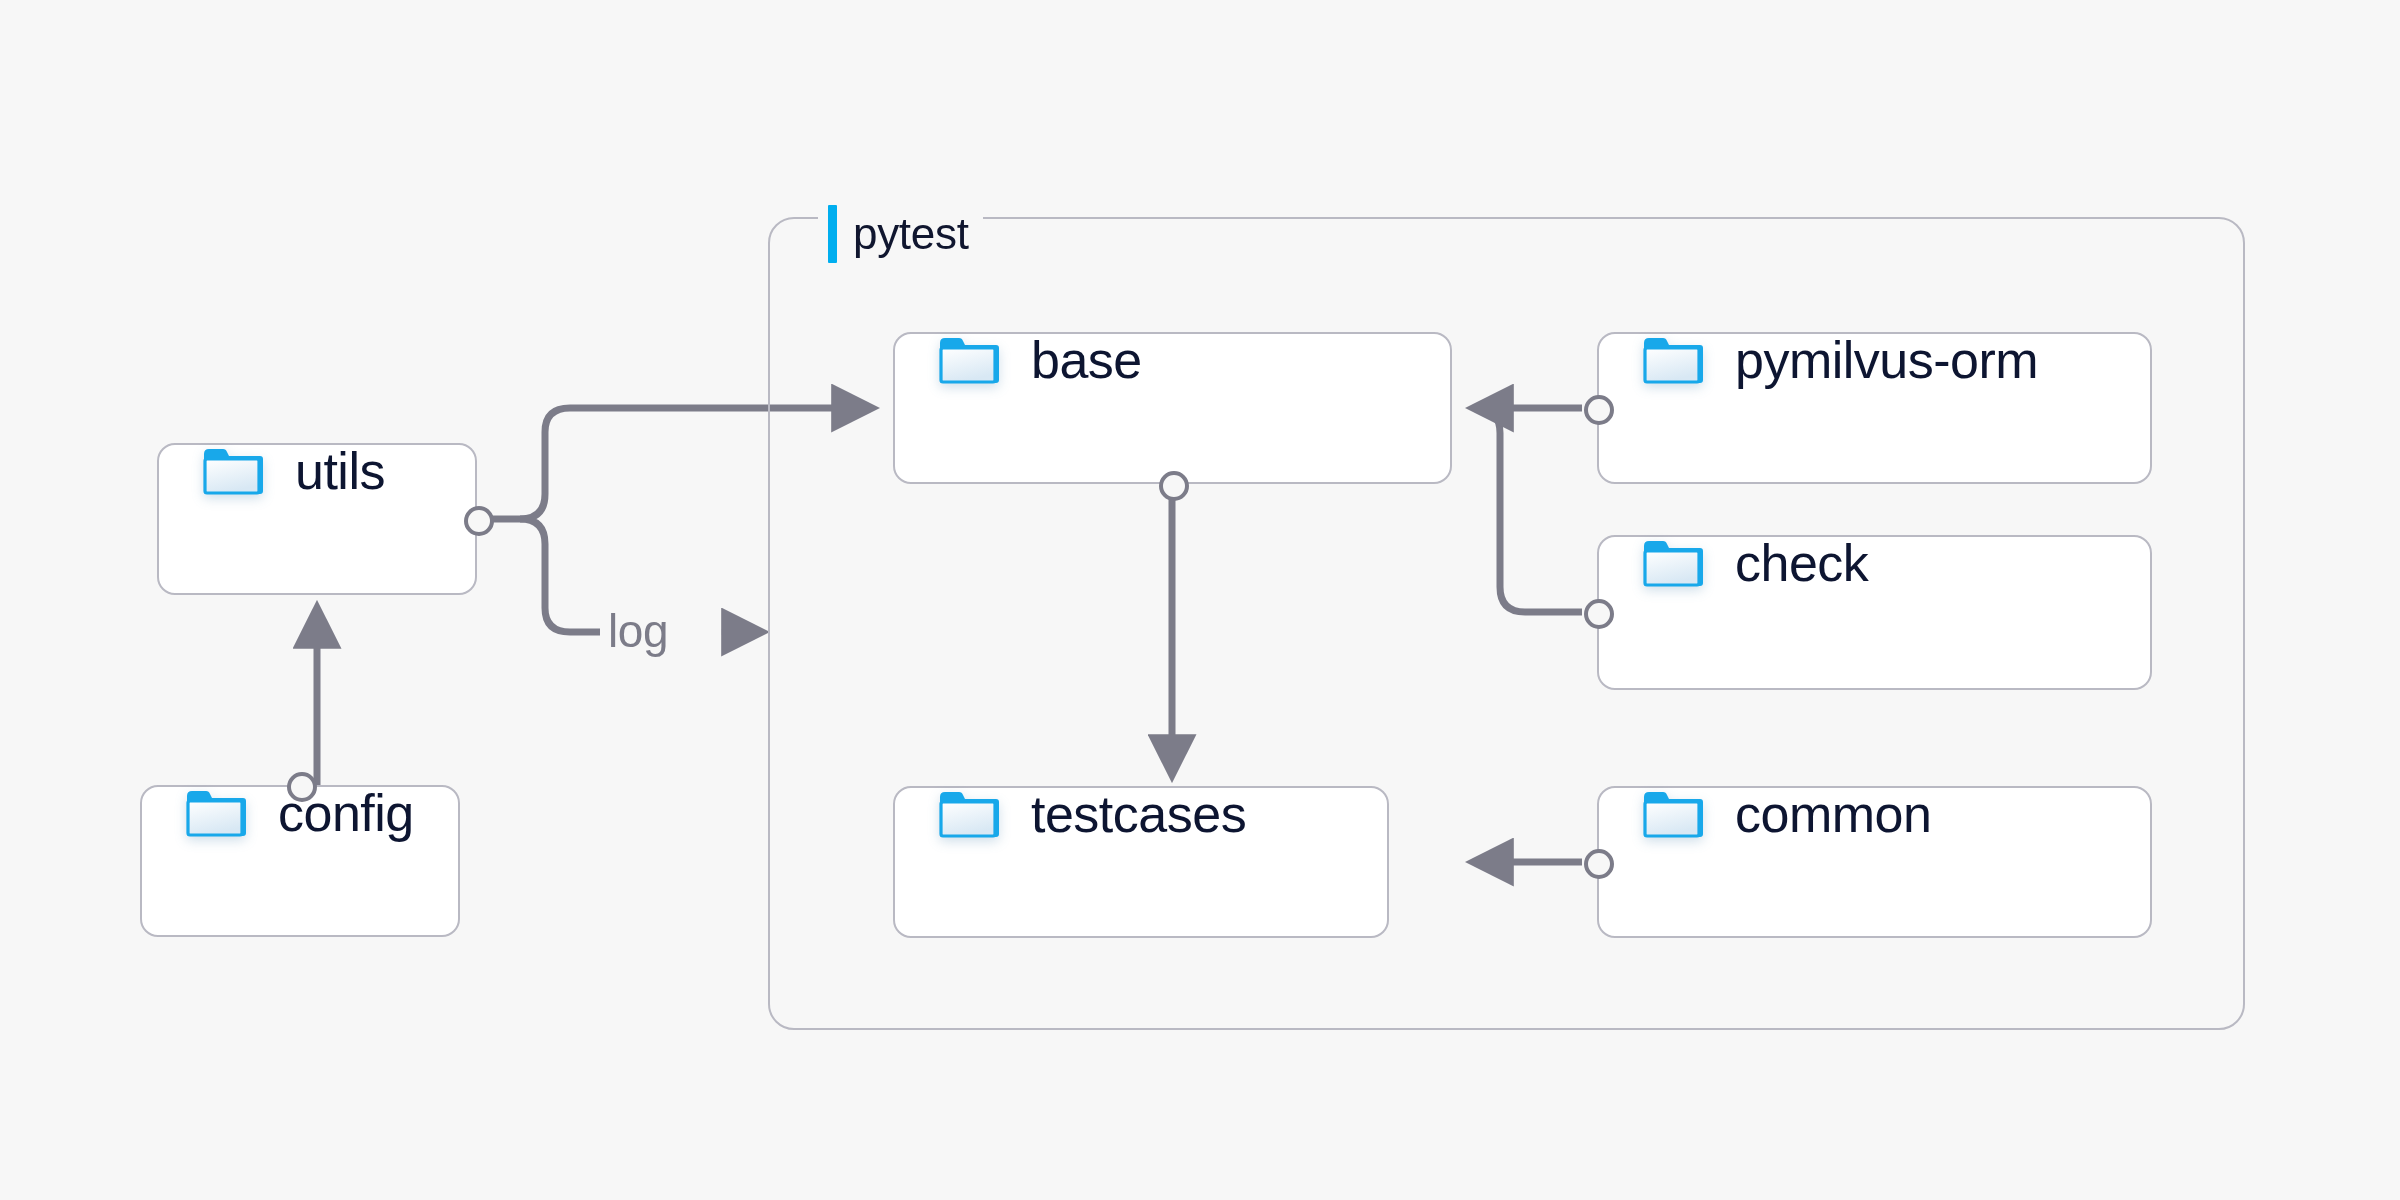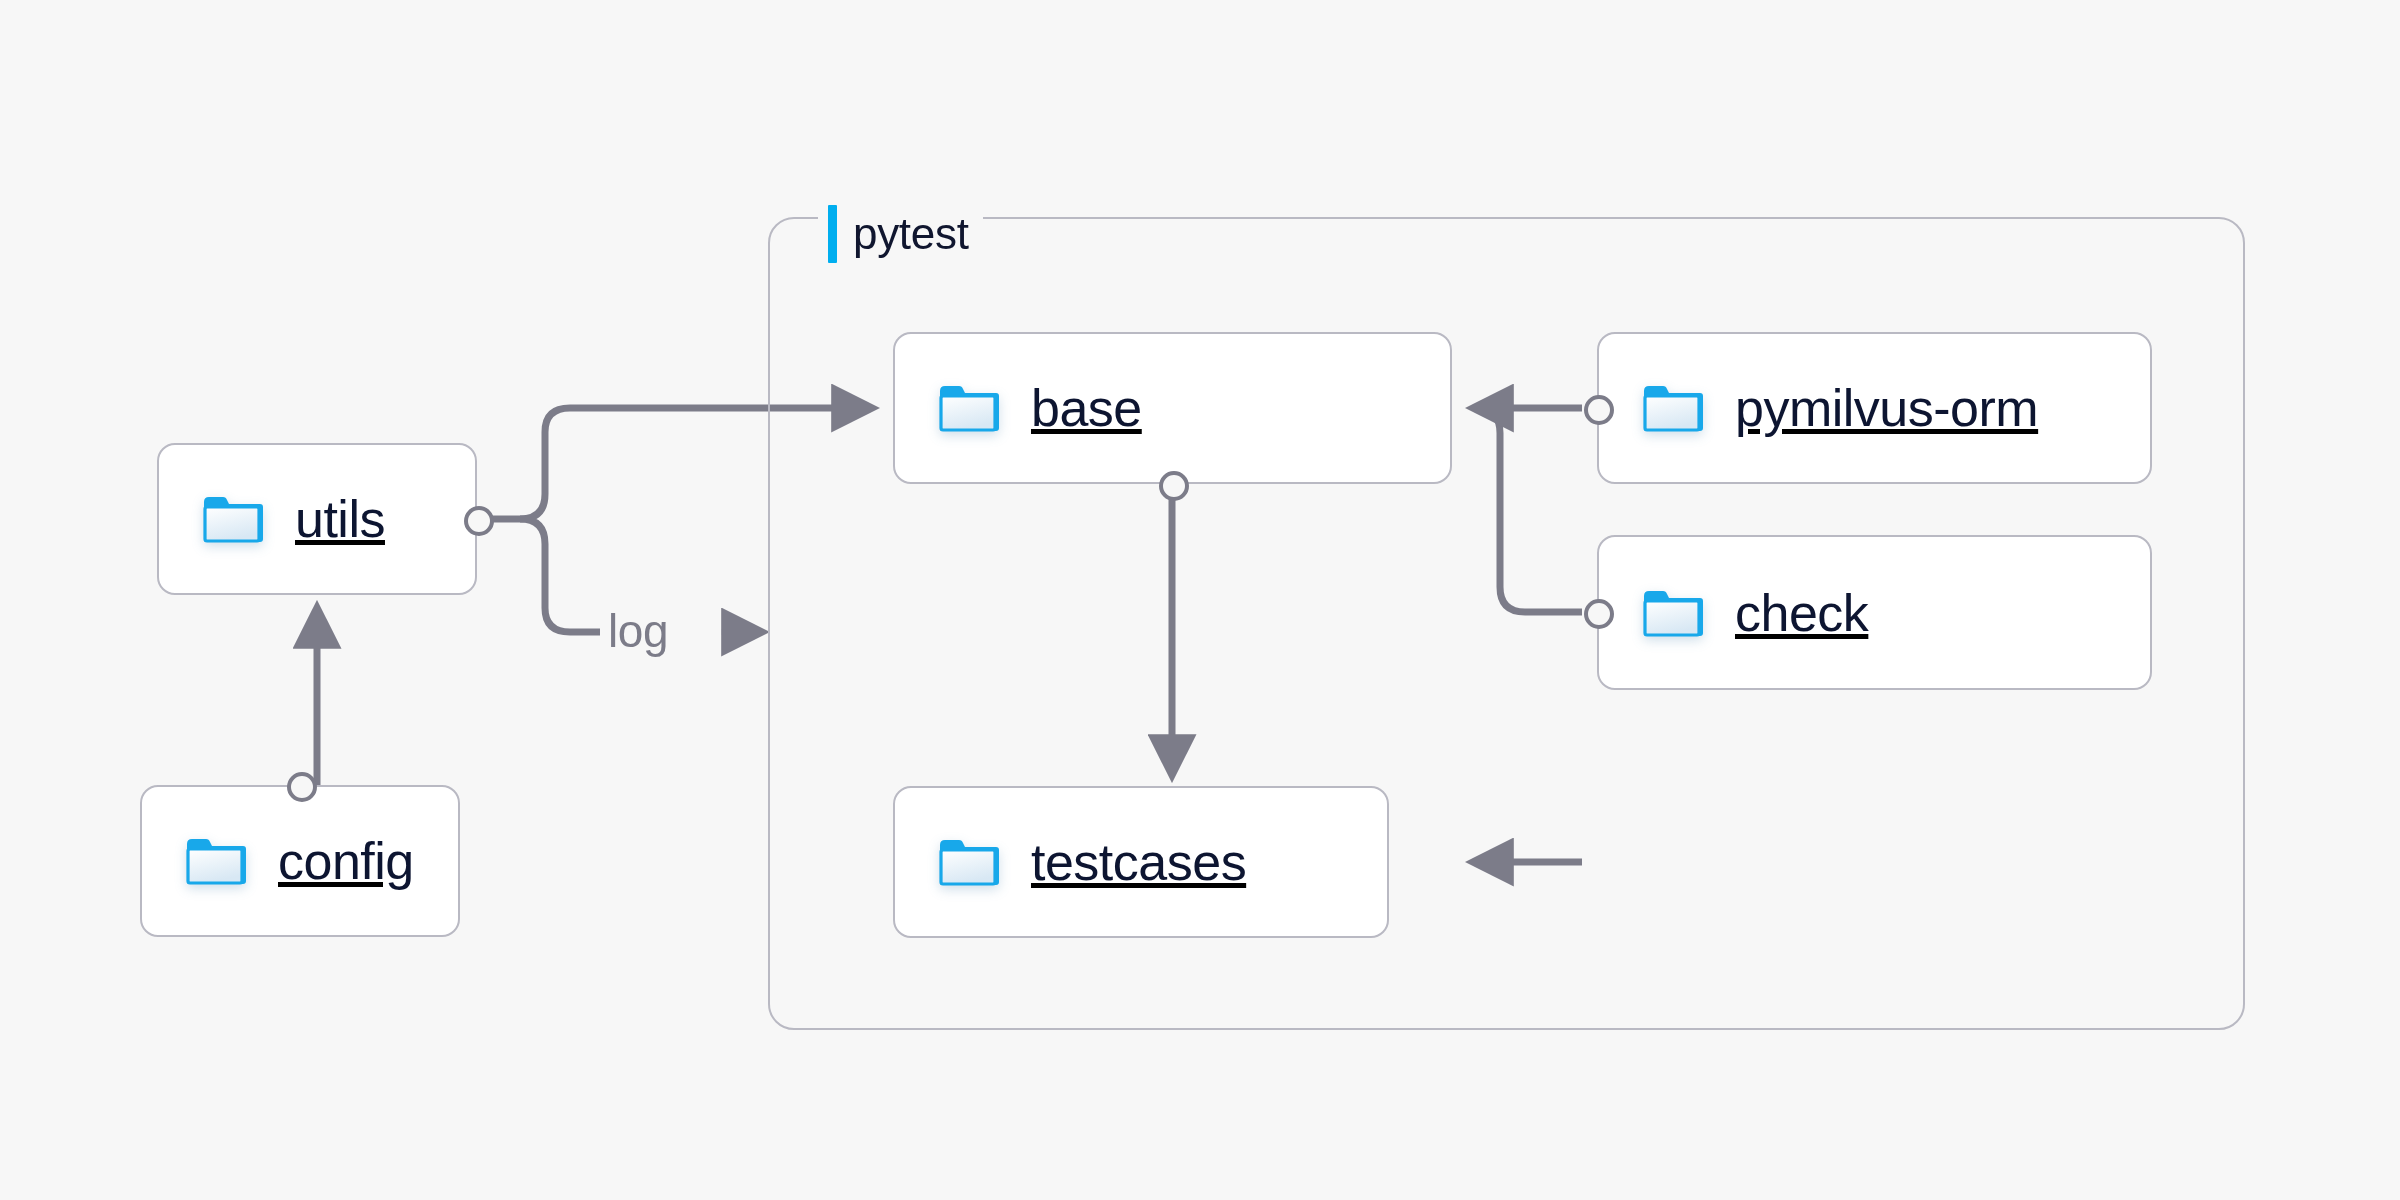--- a/index.html
+++ b/index.html
@@ -60,24 +60,22 @@
   }
 
   
   .node {
     position: absolute;
     background: #ffffff;
     border: 2px solid #b9b9c3;
     border-radius: 18px;
     box-sizing: border-box;
     display: flex;
-    align-items: center;
     padding-left: 42px;
     gap: 32px;
-    text-decoration: underline;
   }
   .node .label {
     font-size: 52px;
     color: #0d1531;
     letter-spacing: -0.5px;
     white-space: nowrap;
     line-height: 1;
   }
 
   
@@ -214,16 +212,26 @@
     <span class="folder">
       <svg width="62" height="52" viewBox="0 0 62 52">
         <path d="M3 9 q0-5 5-5 h14 q3 0 4 3 l2 4 h31 q3 0 3 3 v32 q0 3-3 3 H6 q-3 0-3-3 z" fill="#18A8EA"></path>
         <rect x="4" y="14" width="54" height="34" rx="2" fill="url(#fg1)" stroke="#18A8EA" stroke-width="3.2"></rect>
       </svg>
     </span>
     <span class="label">check</span>
     <span class="port" style="left:-15px; top:62px;"></span>
   </div>
 
+  <div class="node" style="left:1597px; top:786px; width:555px; height:152px;">
+    <span class="folder">
+      <svg width="62" height="52" viewBox="0 0 62 52">
+        <path d="M3 9 q0-5 5-5 h14 q3 0 4 3 l2 4 h31 q3 0 3 3 v32 q0 3-3 3 H6 q-3 0-3-3 z" fill="#18A8EA"></path>
+        <rect x="4" y="14" width="54" height="34" rx="2" fill="url(#fg1)" stroke="#18A8EA" stroke-width="3.2"></rect>
+      </svg>
+    </span>
+    <span class="label">common</span>
+    <span class="port" style="left:-15px; top:61px;"></span>
+  </div>
 
   <div class="edge-label" style="left:608px; top:608px;">log</div>
 
 </div>
 
 </body></html>

